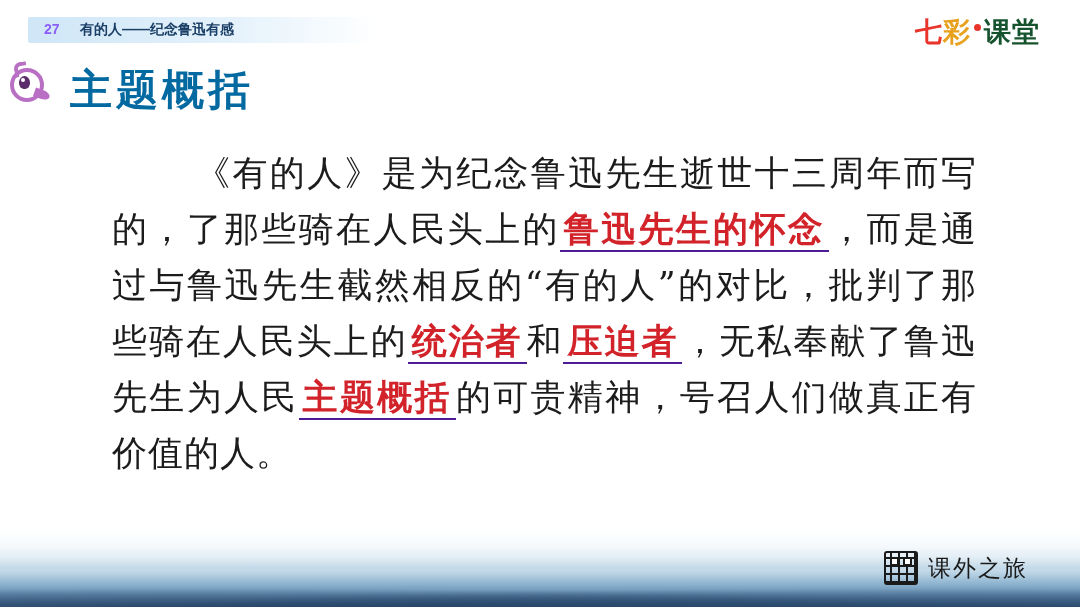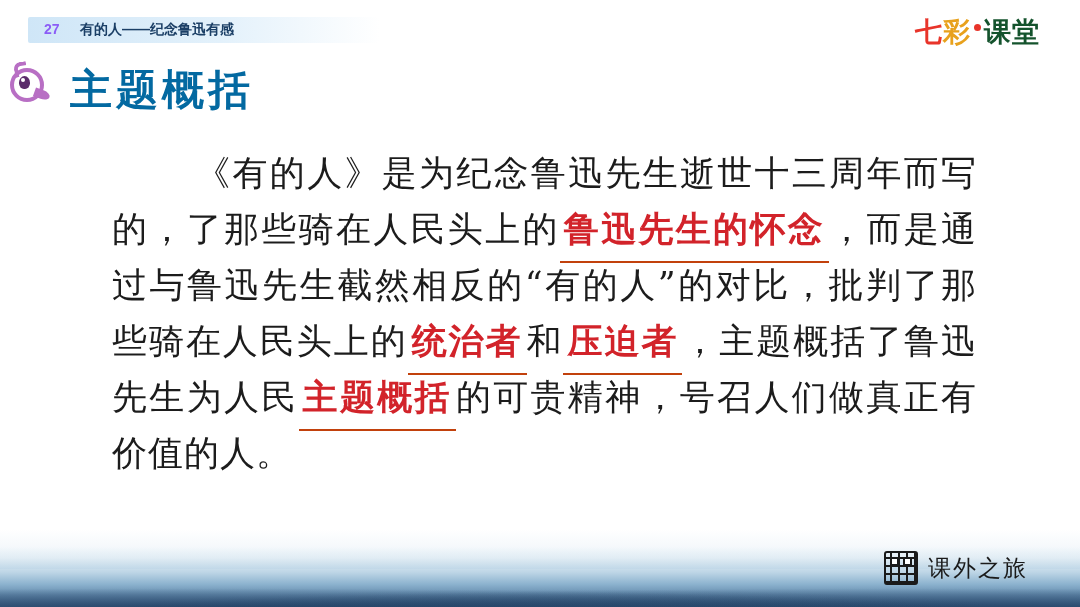--- a/index.html
+++ b/index.html
@@ -190,22 +190,22 @@
     letter-spacing: 1px;
     text-align: justify;
   }
   .body-block p {
     margin: 0;
   }
   .indent { display: inline-block; width: 82px; }
   .fill {
     color: #d2232a;
     font-weight: bold;
-    border-bottom: 2px solid #c2410c;
-    padding: 0 4px 12px 4px;
+    border-bottom: 2px solid #4c1d95;
+    padding: 0 4px 1px 4px;
     white-space: nowrap;
   }
 
   
   .footer-mark {
     position: absolute;
     right: 52px;
     bottom: 22px;
     display: flex;
     align-items: center;
@@ -267,21 +267,21 @@
   <div class="heading-icon">
     <span class="ring"></span>
     <span class="eye"></span>
     <span class="tail"></span>
     <span class="antenna"></span>
   </div>
   <div class="section-heading">主题概括</div>
 
   <div class="body-block">
     <p>
-      <span class="indent"></span><span>《有的人》是为纪念鲁迅先生逝世十三周年而写</span><span>的，了那些骑在人民头上的</span><span class="fill">鲁迅先生的怀念</span><span>，而是</span><span>通过与鲁迅先生截然相反的“有的人”的对比，批判</span><span>了那些骑在人民头上的</span><span class="fill">统治者</span><span>和</span><span class="fill">压迫者</span><span>，主题概括</span><span>了鲁迅先生为人民</span><span class="fill">主题概括</span><span>的可贵精神，号召人们</span><span>做真正有价值的人。</span>
+      <span class="indent"></span><span>《有的人》是为纪念鲁迅先生逝世十三周年而写</span><span>的，了那些骑在人民头上的</span><span class="fill">鲁迅先生的怀念</span><span>，而是</span><span>通过与鲁迅先生截然相反的“有的人”的对比，批判</span><span>了那些骑在人民头上的</span><span class="fill">统治者</span><span>和</span><span class="fill">压迫者</span><span>，无私奉献</span><span>了鲁迅先生为人民</span><span class="fill">主题概括</span><span>的可贵精神，号召人们</span><span>做真正有价值的人。</span>
     </p>
   </div>
 
   <div class="bottom-band-haze"></div>
   <div class="bottom-band"></div>
 
   <div class="footer-mark">
     <span class="qr"></span>
     <span class="footer-text">课外之旅</span>
   </div>

